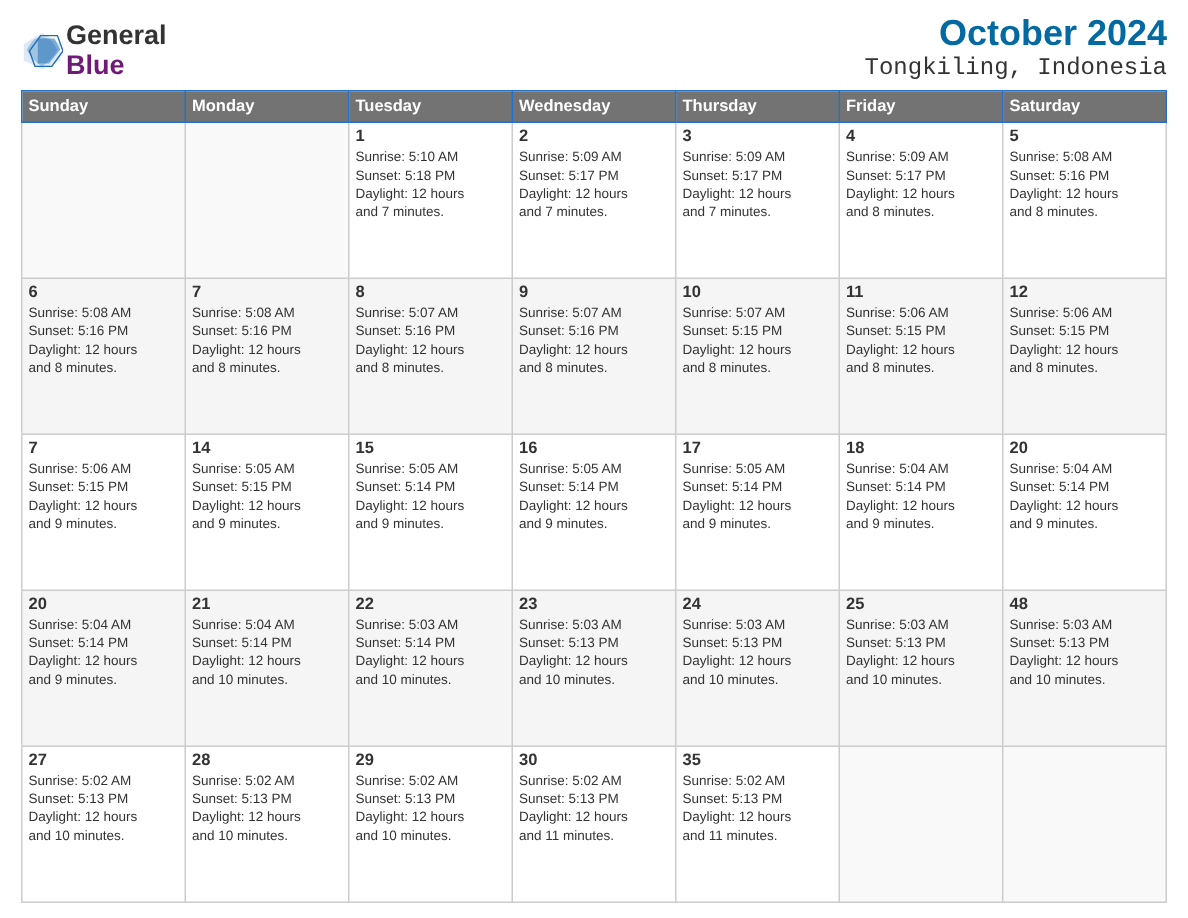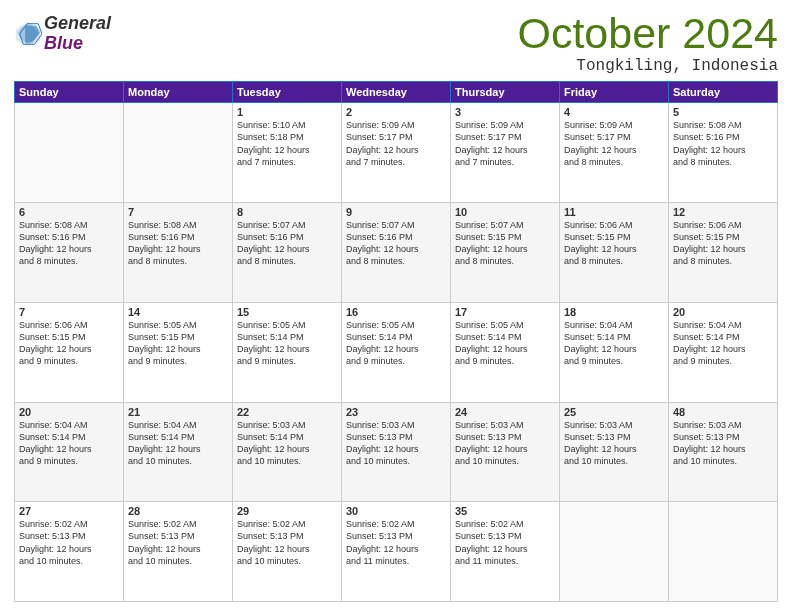--- a/index.html
+++ b/index.html
@@ -20,58 +20,57 @@
     .header {
       display: flex;
       align-items: flex-start;
       justify-content: space-between;
       margin-bottom: 6px;
     }
     .logo {
       display: flex;
       align-items: center;
       margin-top: 4px;
-      font-style: italic;
     }
     .logo-text {
       font-size: 18px;
       font-weight: bold;
       color: #333;
       line-height: 1.1;
     }
     .logo-text span {
       color: #701a75;
     }
     .logo-icon {
       width: 28px;
       height: 28px;
       margin-right: 2px;
     }
     .title-area {
       text-align: right;
     }
     .month-title {
-      font-size: 43px;
-      font-weight: normal;
-      color: #4d7c0f;
+      font-size: 24px;
+      font-weight: bold;
+      color: #0369a1;
       line-height: 1.1;
     }
     .subtitle {
       font-size: 16px;
       color: #333;
       font-family: Liberation Mono, monospace;
     }
     .calendar {
       flex: 1;
       border-collapse: collapse;
       width: 100%;
       table-layout: fixed;
     }
     .calendar th {
-      background: #4c1d95;
+      background: #737373;
       color: #fff;
       font-size: 11px;
       font-weight: bold;
       padding: 4px 4px;
       text-align: left;
       border: 1px solid #2472c7;
     }
     .calendar td {
       border: 1px solid #ccc;
       vertical-align: top;

